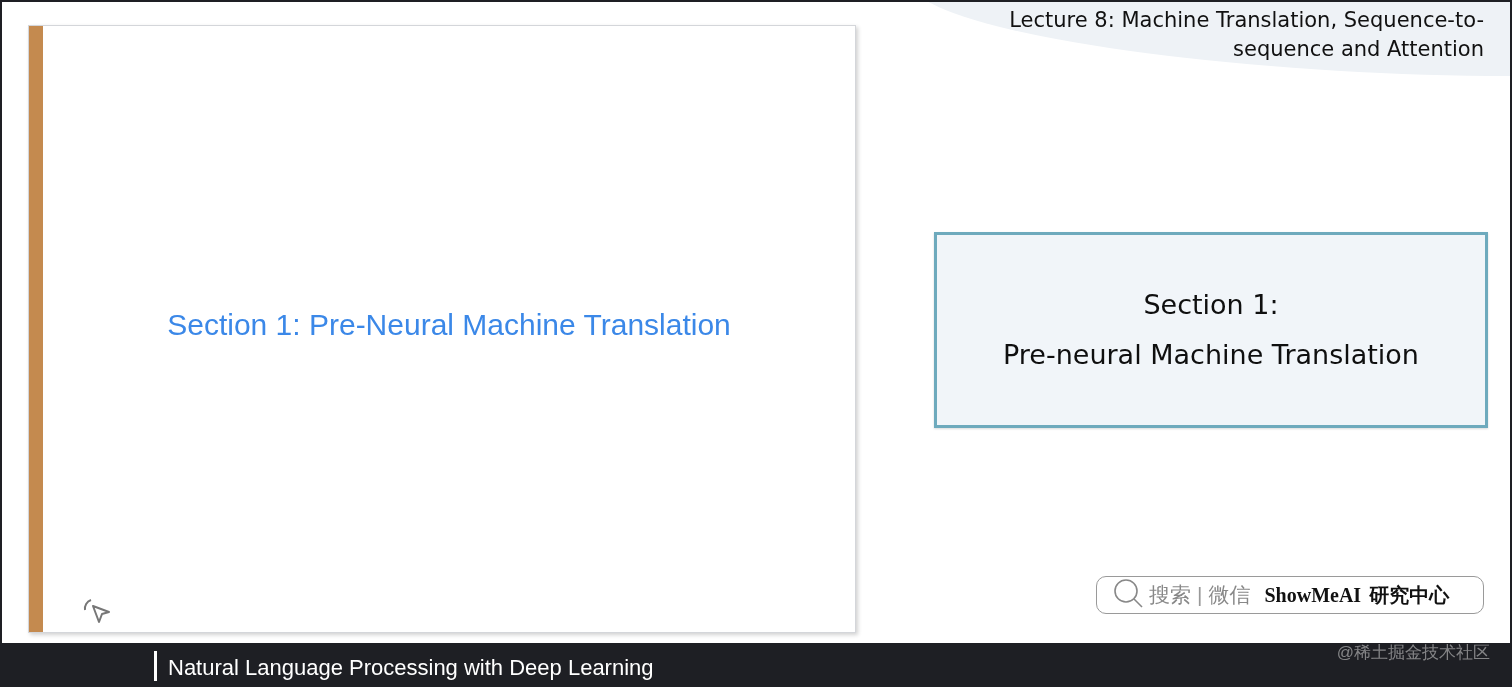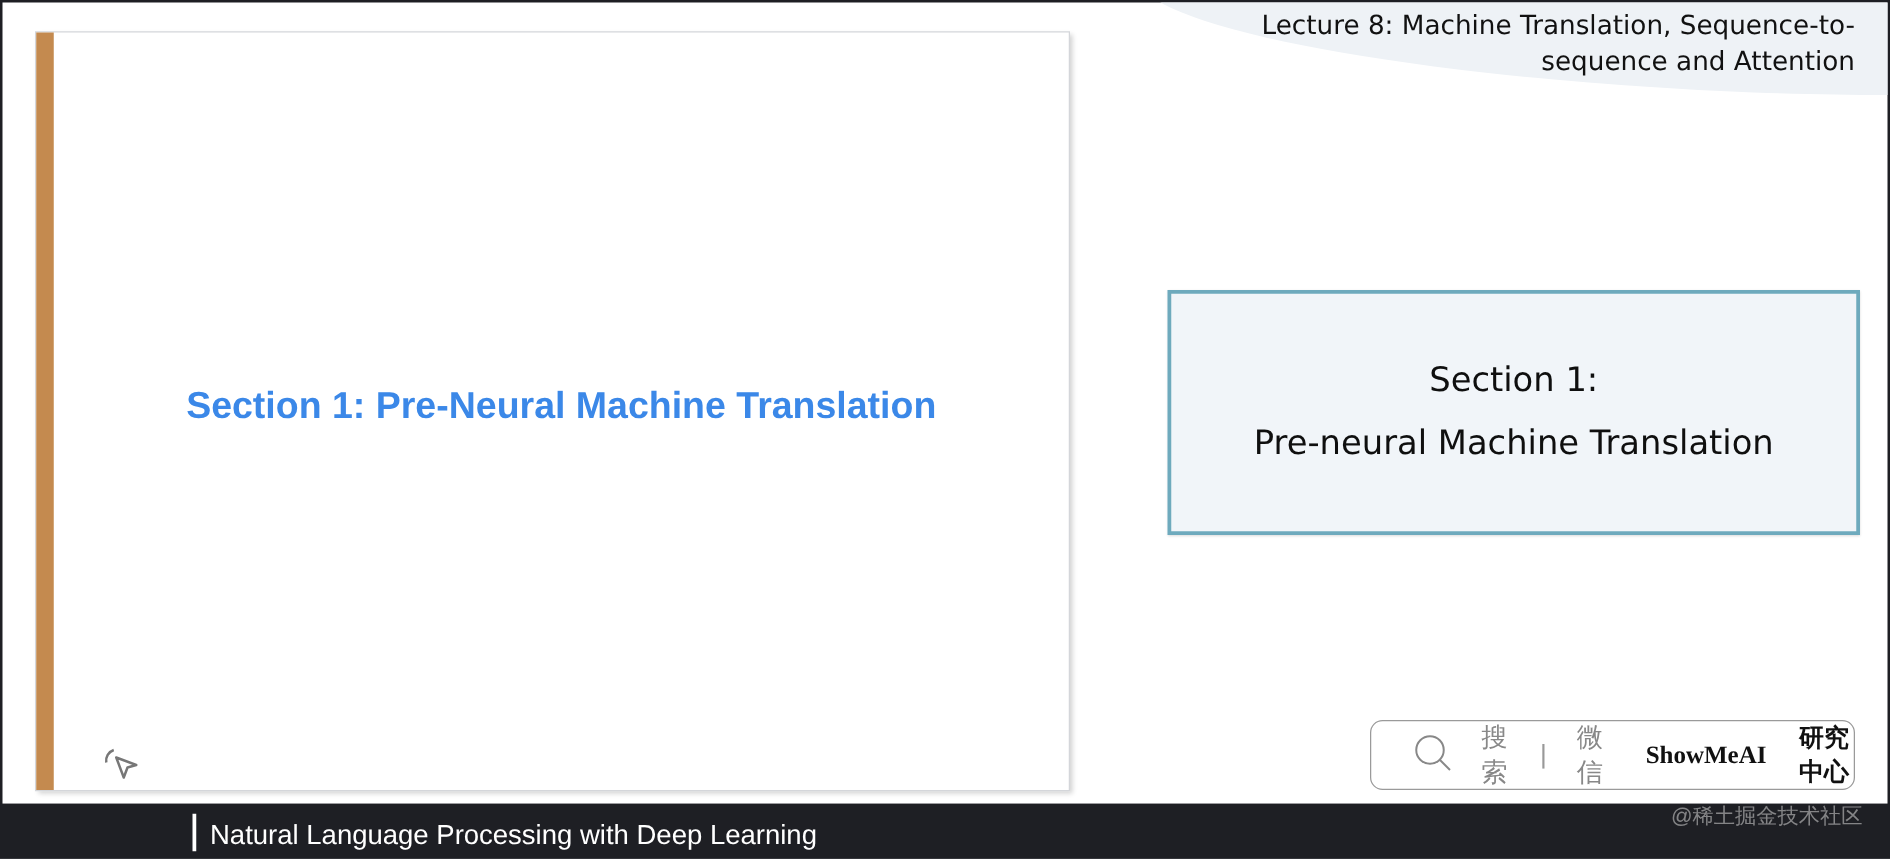--- a/index.html
+++ b/index.html
@@ -27,44 +27,44 @@
       position: absolute; left: 26px; top: 23px; width: 826px; height: 606px;
       background: #fff; border: 1px solid #d4d6da;
       box-shadow: 2px 2px 4px rgba(0,0,0,0.18);
     }
     .slide-bar {
       position: absolute; left: 0; top: 0; width: 14px; height: 100%;
       background: #c48a4f;
     }
     .slide-heading {
       position: absolute; left: 14px; right: 0; top: 282px;
-      text-align: center; font-size: 30px; font-weight: bold; color: #3b88e8;
+      text-align: center; font-size: 30px; font-weight: normal; color: #3b88e8;
       font-family: "Liberation Sans", sans-serif;
     }
     .slide-footer {
       position: absolute; left: 52px; top: 568px;
       display: flex; align-items: center; gap: 12px;
     }
     .slide-footer svg { width: 32px; height: 32px; }
     .slide-url { font-size: 21px; color: #777; font-family: "Liberation Serif", serif; }
     .section-box {
       position: absolute; left: 932px; top: 230px; width: 548px; height: 190px;
       background: #f1f5f9; border: 3px solid #6eaabd;
       display: flex; flex-direction: column; align-items: center; justify-content: center;
       box-shadow: 0 1px 2px rgba(0,0,0,0.15);
     }
     .section-line {
       font-size: 27px; font-weight: normal; color: #0f0f0f; line-height: 50px;
       font-family: "DejaVu Sans", sans-serif;
     }
     .search-pill {
-      position: absolute; left: 1094px; top: 574px; width: 388px; height: 56px;
+      position: absolute; left: 1094px; top: 574px; width: 388px; height: 38px;
       border: 1.5px solid #9a9a9a; border-radius: 10px; background: #fff;
-      display: flex; align-items: center; padding-left: 32px; box-sizing: border-box;
-      gap: 22px;
+      display: flex; align-items: center; padding-left: 14px; box-sizing: border-box;
+      gap: 4px;
     }
     .search-pill svg { width: 34px; height: 34px; }
     .search-label { font-size: 21px; color: #888; }
     .search-sep { font-size: 21px; color: #999; margin: 0 2px; }
     .search-brand {
       font-size: 20px; font-weight: bold; color: #111; margin-left: 10px;
       font-family: "Liberation Serif", serif;
     }
     .search-brand-cn { font-size: 20px; font-weight: bold; color: #111; margin-left: 4px; }
     .bottom-bar {

